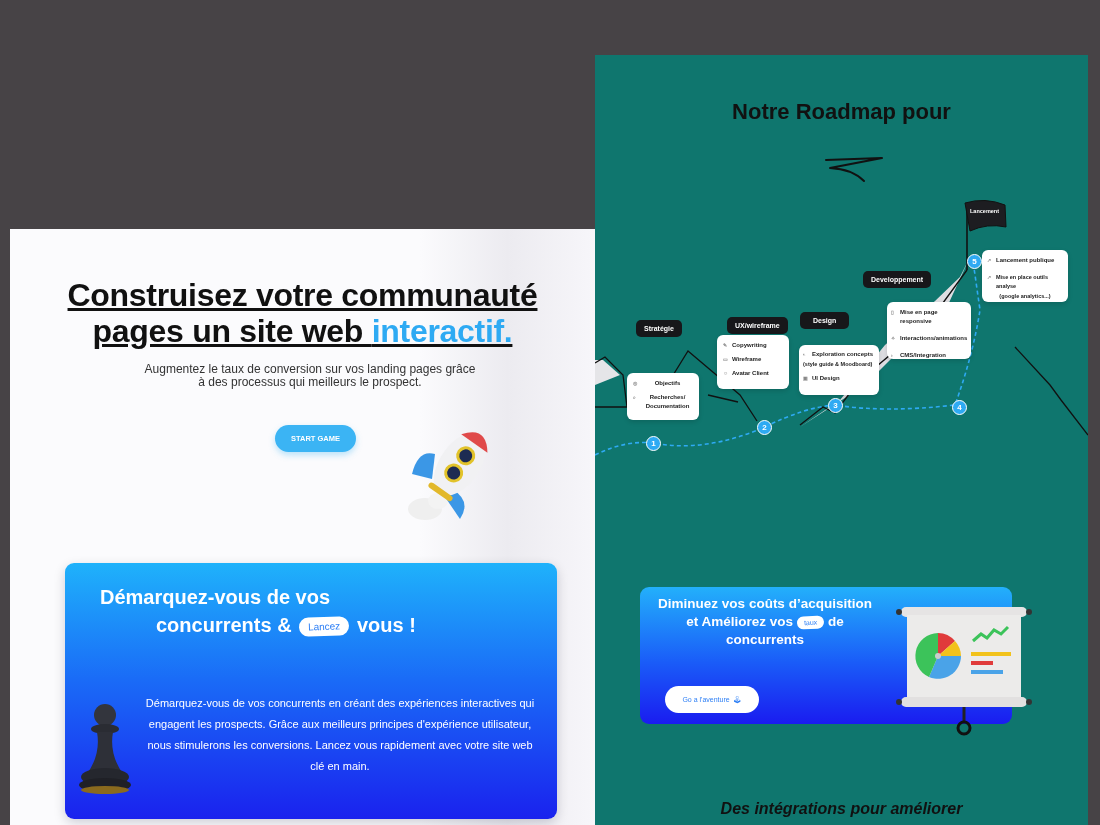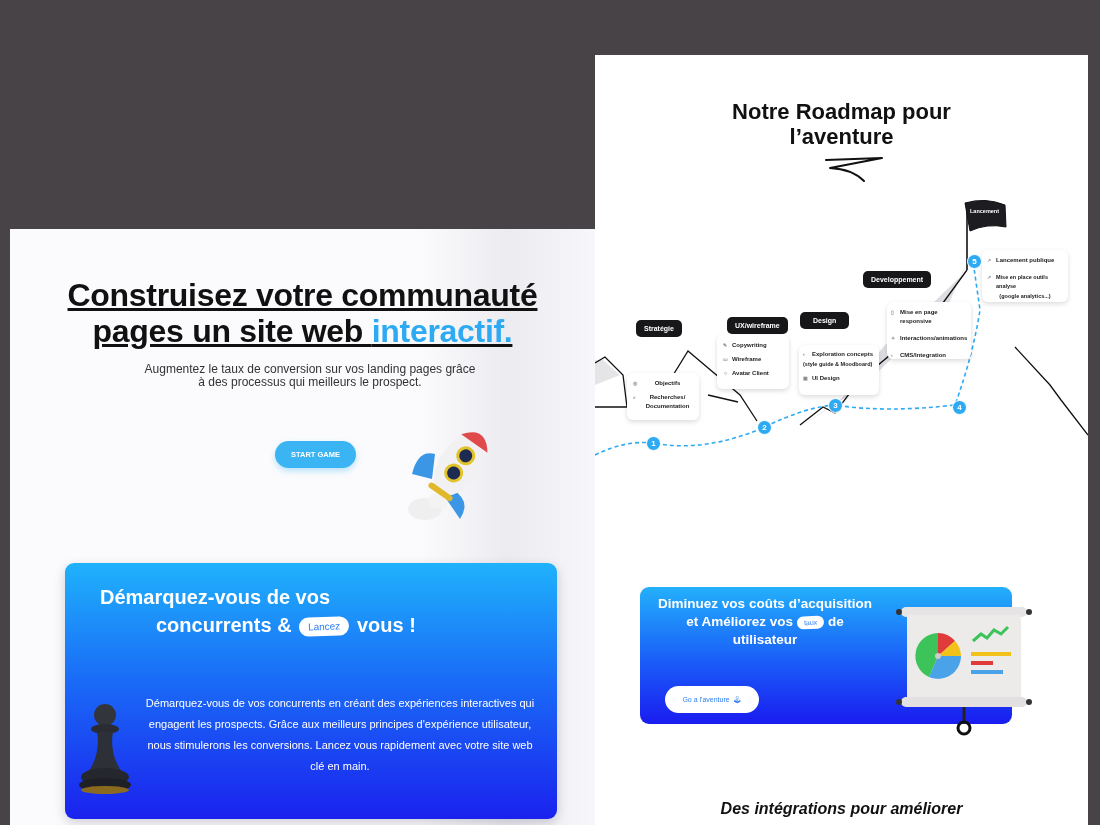--- a/index.html
+++ b/index.html
@@ -2,21 +2,21 @@
 <html><head>
   <meta charset="utf-8">
   <style>
     * { box-sizing: border-box; margin: 0; padding: 0; }
     html, body { width: 1100px; height: 825px; overflow: hidden; }
     body { background: #474346; font-family: "Liberation Sans", sans-serif; position: relative; }
 
     
     .panel-right {
       position: absolute; left: 595px; top: 55px; width: 493px; height: 770px;
-      background: #ffffff; overflow: hidden;
+      background: #0f766e; overflow: hidden;
     }
     .rm-title {
       position: absolute; left: 0; top: 44px; width: 100%;
       text-align: center; font-weight: 700; font-size: 22px; line-height: 25px; color: #111;
     }
     .rm-squiggle { position: absolute; left: 225px; top: 100px; }
     .rm-svg { position: absolute; left: 0; top: 0; }
 
     .stage-label {
       position: absolute; background: #17171a; color: #fff; font-size: 7px; font-weight: 700;
@@ -76,21 +76,20 @@
     }
     .hero-title .accent { color: #2eaaf3; }
     .hero-sub {
       position: absolute; left: 0; top: 134px; width: 600px; text-align: center;
       font-size: 12px; line-height: 13px; color: #333;
     }
     .start-btn {
       position: absolute; left: 265px; top: 196px; width: 81px; height: 27px; border-radius: 14px;
       background: #3bb4f4; color: #fff; font-size: 7.5px; font-weight: 700; border: none;
       box-shadow: 0 3px 6px rgba(59,180,244,0.35);
-      margin-top: 16px;
     }
     .rocket { position: absolute; left: 380px; top: 190px; }
 
     .blue-box {
       position: absolute; left: 55px; top: 294px; width: 492px; height: 256px;
       border-radius: 9px; background: linear-gradient(180deg, #1fb2fb 0%, #1a6cf7 45%, #1a22ee 100%);
       box-shadow: 0 4px 12px rgba(0,0,40,0.18);
       margin-top: 40px;
     }
     .bb-title {
@@ -108,21 +107,20 @@
       color: #fff; font-size: 11px; line-height: 21px;
     }
     .pawn { position: absolute; left: 10px; top: 136px; }
   </style>
 </head>
 <body>
 
 <div class="panel-right">
   <div class="rm-title">
     <div>Notre Roadmap pour</div>
-    <div>l’aventure</div>
   </div>
   <svg class="rm-squiggle" width="70" height="30" viewBox="0 0 70 30">
     <path d="M6 5 L62 3 L10 13 Q32 14 44 26" fill="none" stroke="#111" stroke-width="2" stroke-linecap="round" stroke-linejoin="round"></path>
   </svg>
 
   <svg class="rm-svg" width="493" height="420" viewBox="0 0 493 420">
 
     <polygon points="0,305 8,305 25,320 0,330" fill="#e5e5e8"></polygon>
     <polygon points="205,372 245,345 290,290 340,246 365,222 375,202 352,252 300,300 270,330" fill="#dedee2"></polygon>
 
@@ -216,21 +214,21 @@
   <div class="step-dot" style="left:372px;top:199px;">5</div>
 
   <div class="cta-box">
     <div class="cta-title">
       <div>Diminuez vos coûts d’acquisition</div>
       <div>
         <span>et Améliorez vos</span>
         <span class="pill-small">taux</span>
         <span>de</span>
       </div>
-      <div>utilisateur</div>
+      <div>concurrents</div>
     </div>
     <button class="cta-btn">
       <span>Go a l'aventure</span>
       <span>🕹</span>
     </button>
     <svg class="board" width="140" height="140" viewBox="0 0 140 140">
       <rect x="8" y="8" width="126" height="10" rx="5" fill="#e6e4e4"></rect>
       <rect x="14" y="16" width="114" height="86" fill="#ecebea"></rect>
       <rect x="8" y="98" width="126" height="10" rx="5" fill="#e2e0e0"></rect>
       <circle cx="6" cy="13" r="3" fill="#333"></circle>

